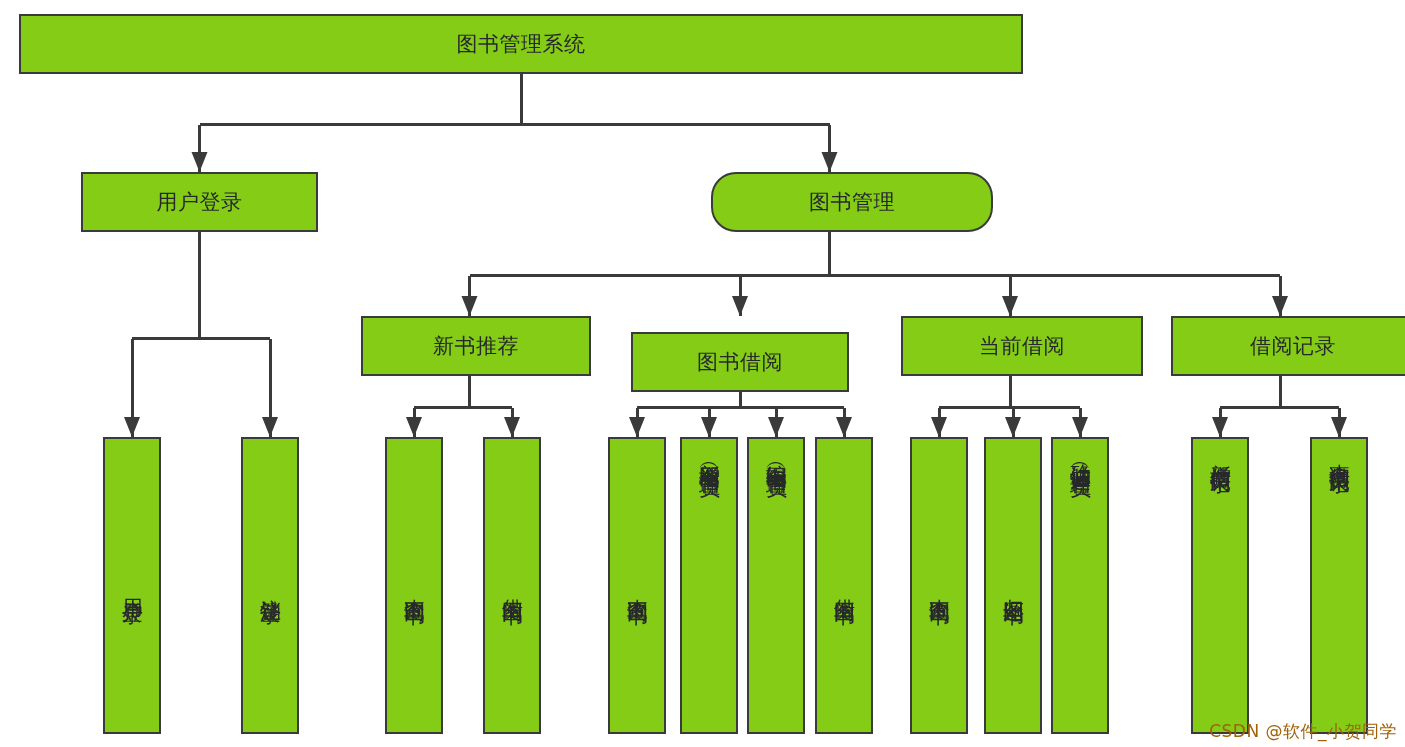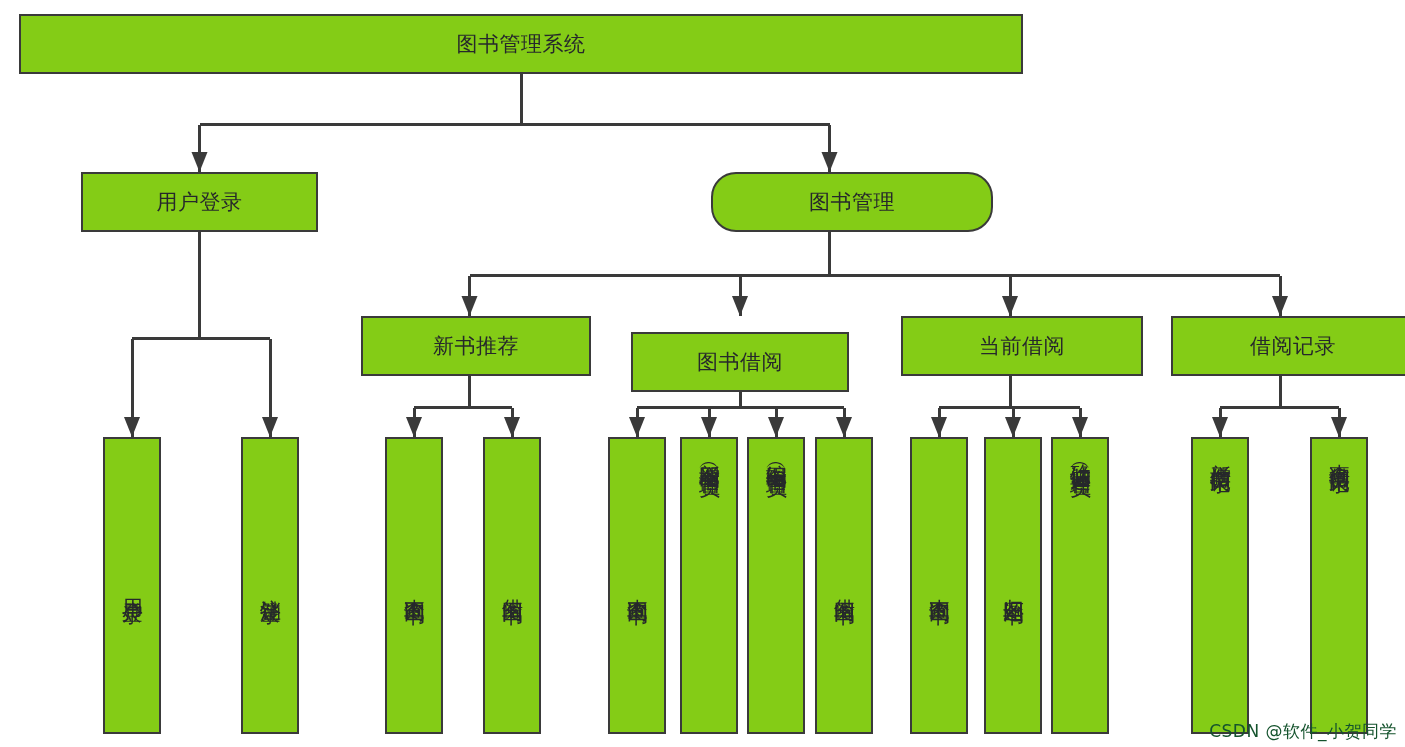--- a/index.html
+++ b/index.html
@@ -50,21 +50,21 @@
     font-size: 21px;
     letter-spacing: 2px;
     line-height: 1;
     white-space: nowrap;
   }
   .watermark {
     position: absolute;
     right: 8px;
     bottom: 4px;
     font-size: 17px;
-    color: #14532d;
+    color: #a16207;
     letter-spacing: 0.5px;
     white-space: nowrap;
   }
 </style>
 </head>
 <body>
 
 <div id="canvas">
   <svg id="edges" viewBox="0 0 1405 747">
       <line x1="521" y1="74" x2="521" y2="124.96000000000001" stroke="#3a3a3a" stroke-width="3" shape-rendering="crispEdges"></line>

